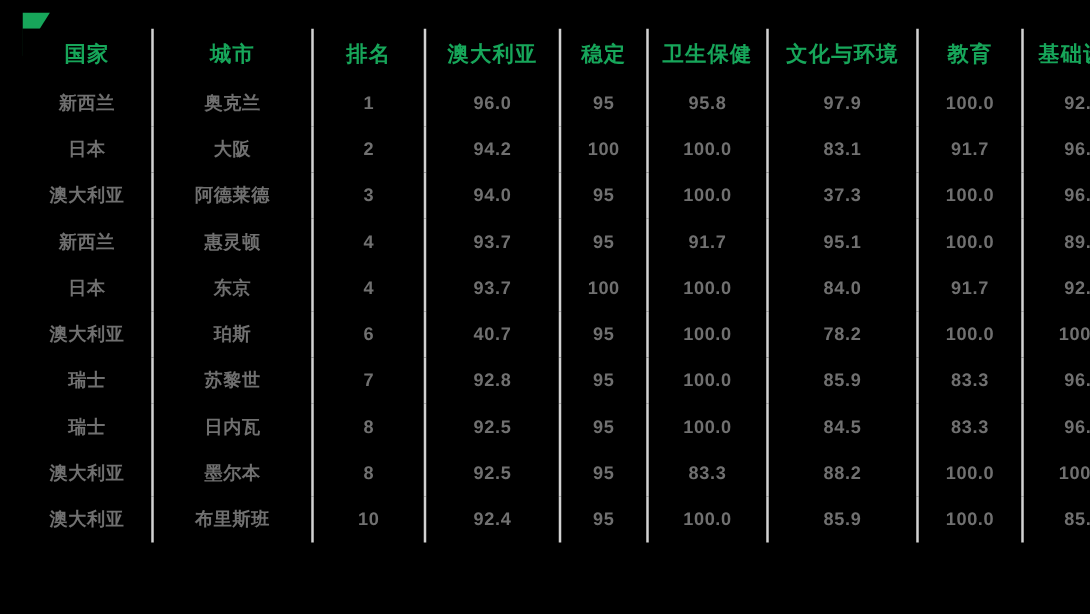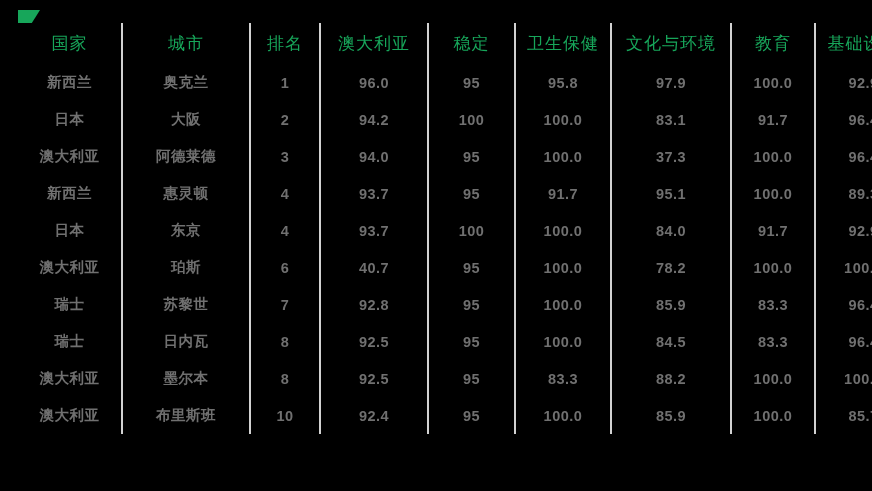--- a/index.html
+++ b/index.html
@@ -61,21 +61,21 @@
   }
   #ranking-table th:last-child,
   #ranking-table td:last-child {
     border-right: none;
   }
 
   thead tr.header-row th {
     height: 41px;
     color: #17a65a;
     font-size: 17px;
-    font-weight: normal;
+    font-weight: bold;
     letter-spacing: 1px;
     border-top: 5px solid #d2d2d2;
     border-bottom: 3px solid #d2d2d2;
   }
 
   tbody tr.data-row td {
     height: 37px;
     color: #707070;
     font-size: 14.5px;
     font-weight: bold;
@@ -86,23 +86,23 @@
     border-bottom: 5px solid #9a9a9a;
   }
 
   td.col-country, td.col-city {
     letter-spacing: 2px;
   }
 
   
   .w-country   { width: 104px; }
   .w-city      { width: 128px; }
-  .w-rank      { width: 70px;  }
+  .w-rank      { width: 90px;  }
   .w-score     { width: 108px; }
-  .w-stability { width: 87px; margin-left: 20px;  }
+  .w-stability { width: 70px; margin-left: 20px;  }
   .w-health    { width: 96px;  }
   .w-culture   { width: 120px; }
   .w-education { width: 84px;  }
   .w-infra     { width: 96px;  }
 </style>
 </head>
 <body>
 
 <div id="page">
 

